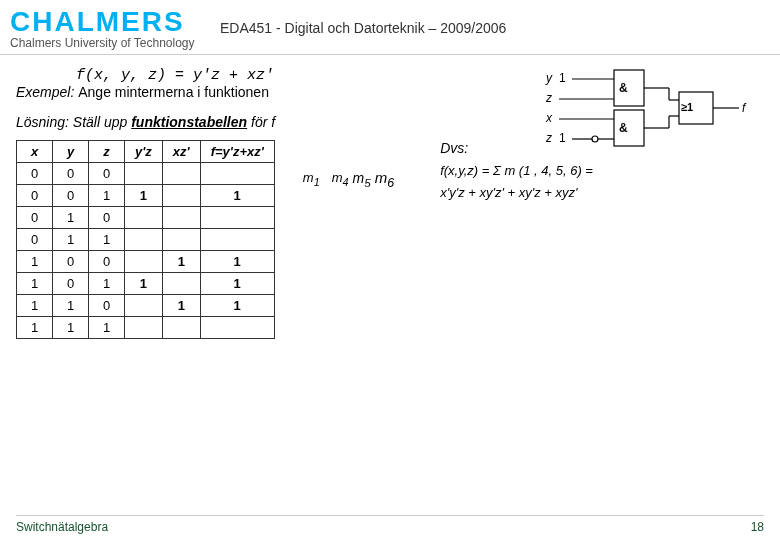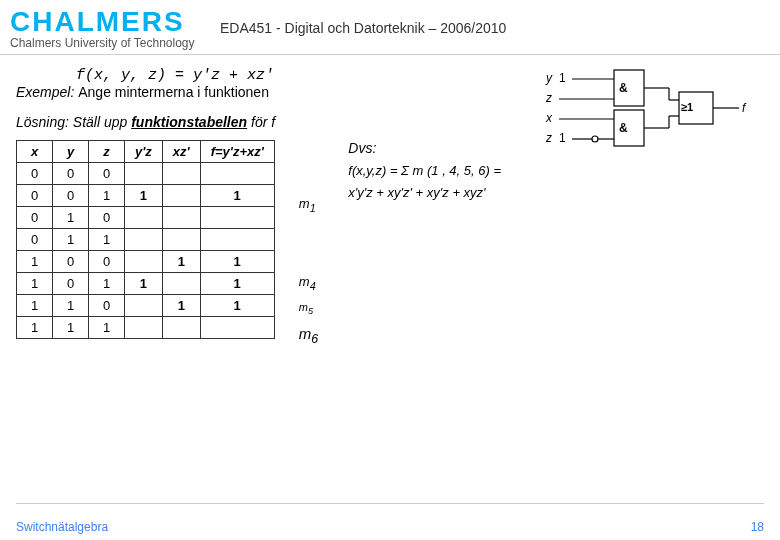--- a/index.html
+++ b/index.html
@@ -107,21 +107,21 @@
       background: #fff;
       font-weight: bold;
     }
     .cell-bold {
       font-weight: bold;
       color: #000;
     }
 
     
     #dvs-block {
-      margin-left: 10px;
+      margin-left: 22px;
       font-size: 13px;
       max-width: 230px;
     }
     #dvs-title {
       font-style: italic;
       font-size: 14px;
       margin-bottom: 4px;
     }
     #dvs-formula {
       font-size: 13px;
@@ -130,39 +130,39 @@
 
     
     #footer {
       position: absolute;
       bottom: 6px;
       left: 16px;
       right: 16px;
       display: flex;
       justify-content: space-between;
       font-size: 12px;
-      color: #3b82f6;
+      color: #14532d;
       border-top: 1px solid #ccc;
-      padding-top: 16px;
+      padding-top: 4px;
     }
 
     
     svg text {
       font-family: Arial, sans-serif;
     }
   </style>
 </head>
 <body>
 
 <div id="header">
   <div id="logo-area">
     <div id="logo-text">CHALMERS</div>
     <div id="logo-sub">Chalmers University of Technology</div>
   </div>
-  <div id="course-title">EDA451 - Digital och Datorteknik – 2006/2010</div>
+  <div id="course-title">EDA451 - Digital och Datorteknik – 2009/2006</div>
 </div>
 
 <div id="main">
 
   <div style="display:flex; align-items:flex-start; justify-content:space-between;">
     <div id="example-block">
       <div id="example-func">
         <em>f(x, y, z) = y'z + xz'</em>
       </div>
       <div id="example-label">
@@ -296,31 +296,31 @@
             <td>1</td>
             <td>1</td>
             <td>1</td>
             <td></td>
             <td></td>
             <td></td>
           </tr>
         </tbody>
     </table>
 
-    <div id="m-labels-col" style="display:flex; flex-direction:column; margin-top:26px;text-align:center;">
+    <div id="m-labels-col" style="display:flex; margin-top:26px;text-align:center;">
     <div style="height: 26px; display: flex; align-items: center; padding-left: 4px; font-size: 13px;"></div>
         <div style="height: 26px; display: flex; align-items: center; padding-left: 4px; font-size: 13px;">
           <em>m<sub>1</sub></em>
         </div>
         <div style="height: 26px; display: flex; align-items: center; padding-left: 4px; font-size: 13px;"></div>
         <div style="height: 26px; display: flex; align-items: center; padding-left: 4px; font-size: 13px;"></div>
         <div style="height: 26px; display: flex; align-items: center; padding-left: 4px; font-size: 13px;">
           <em>m<sub>4</sub></em>
         </div>
-        <div style="height: 26px; display: flex; align-items: center; padding-left: 4px; font-size: 11px;">
+        <div style="height: 26px; display: flex; align-items: center; padding-left: 4px; font-size: 14px;">
           <em>m<sub>5</sub></em>
         </div>
         <div style="height: 26px; display: flex; align-items: center; padding-left: 4px; font-size: 15px;">
           <em>m<sub>6</sub></em>
         </div>
         <div style="height: 26px; display: flex; align-items: center; padding-left: 4px; font-size: 13px;"></div>
       </div>
 
     <div id="dvs-block">
       <div id="dvs-title">

